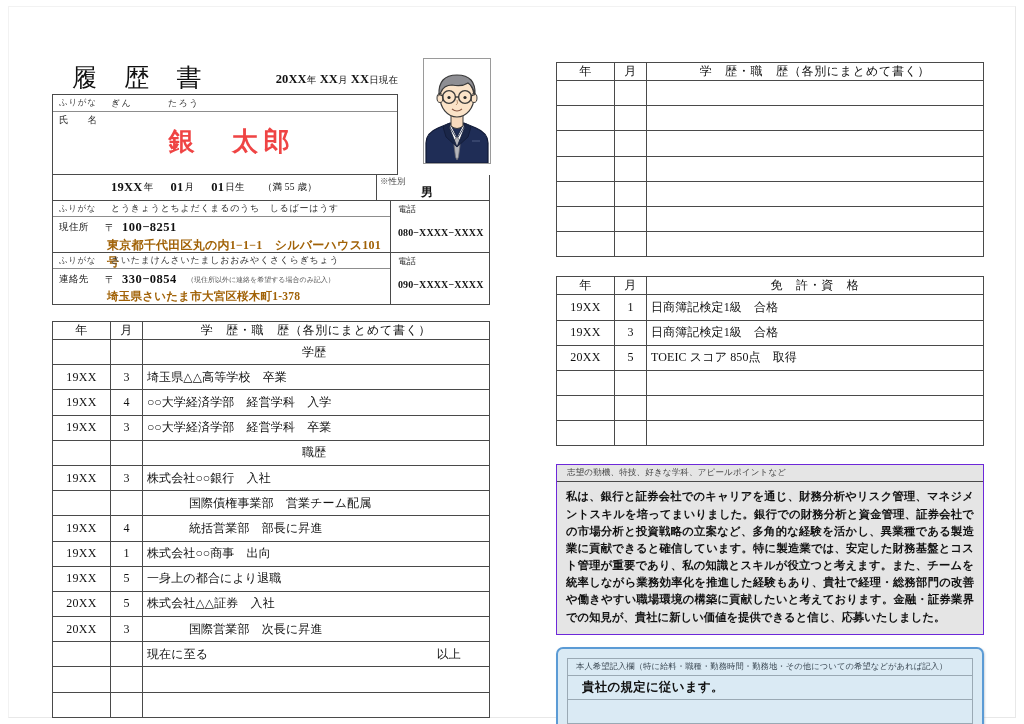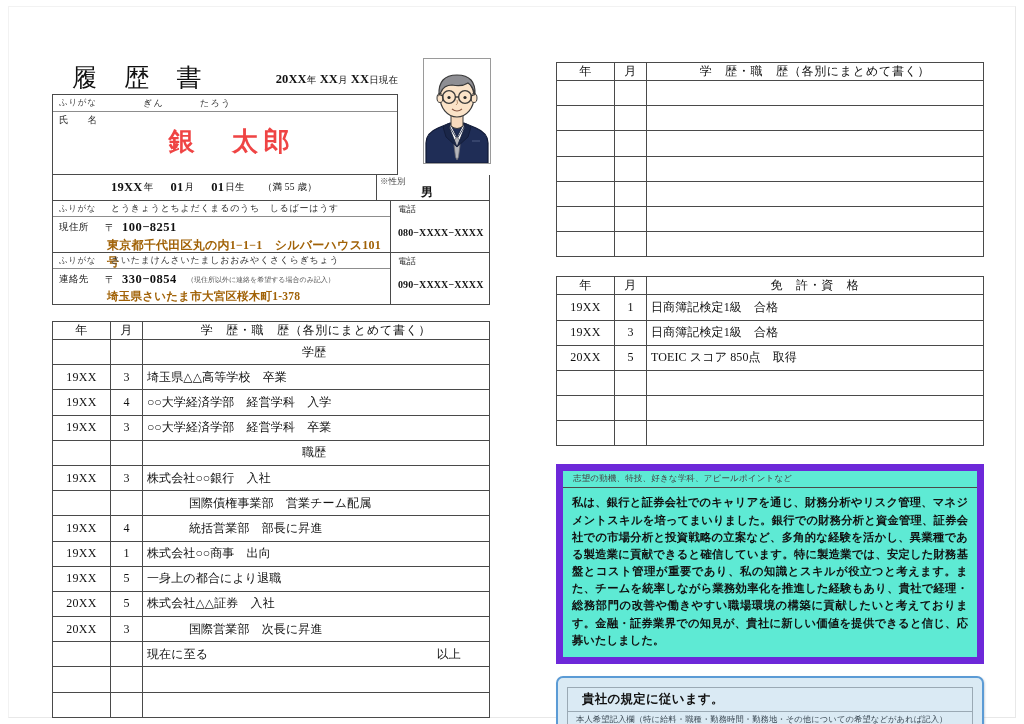--- a/index.html
+++ b/index.html
@@ -96,21 +96,21 @@
     display: flex;
     align-items: center;
     height: 17px;
     border-bottom: 1px solid #8d8d8d;
     padding-left: 6px;
     font-size: 8.5px;
     color: #444;
   }
   .furigana-row .lbl { width: 52px; letter-spacing: .08em; }
   .furigana-row .val { letter-spacing: .14em; font-size: 9px; color: #333; }
-  .furigana-row .val.sei { margin-left: 32px; }
+  .furigana-row .val.sei { }
   .furigana-row .val.mei { margin-left: 36px; }
   .name-row {
     position: relative;
     height: 62px;
   }
   .name-row .lbl {
     position: absolute;
     left: 6px; top: 2px;
     font-size: 9.5px;
     letter-spacing: .5em;
@@ -213,22 +213,22 @@
     width: 428px;
   }
   .right-col .tbl td { height: 25.2px; font-size: 12px; }
   .right-col .tbl td.hdr { height: 17px; }
 
   .gap-a { height: 19px; }
   .gap-b { height: 18px; }
 
   
   .motiv {
-    border: 7px solid #6d28d9;
-    background: #5eead4;
+    border: 1px solid #6d28d9;
+    background: #e5e5e5;
   }
   .motiv-hdr {
     height: 17px;
     border-bottom: 1px solid #4a4a4a;
     display: flex; align-items: center;
     padding-left: 10px;
     font-size: 8.5px;
     color: #444;
     letter-spacing: .02em;
   }
@@ -596,24 +596,24 @@
       <div class="motiv-hdr">志望の動機、特技、好きな学科、アピールポイントなど</div>
       <div class="motiv-body">
         <div class="motiv-text">私は、銀行と証券会社でのキャリアを通じ、財務分析やリスク管理、マネジメントスキルを培ってまいりました。銀行での財務分析と資金管理、証券会社での市場分析と投資戦略の立案など、多角的な経験を活かし、異業種である製造業に貢献できると確信しています。特に製造業では、安定した財務基盤とコスト管理が重要であり、私の知識とスキルが役立つと考えます。また、チームを統率しながら業務効率化を推進した経験もあり、貴社で経理・総務部門の改善や働きやすい職場環境の構築に貢献したいと考えております。金融・証券業界での知見が、貴社に新しい価値を提供できると信じ、応募いたしました。</div>
       </div>
     </div>
 
     <div class="wish-outer">
       <table class="wish-tbl">
         <tbody id="wish-body">
             <tr>
+              <td class="wh">本人希望記入欄（特に給料・職種・勤務時間・勤務地・その他についての希望などがあれば記入）</td>
+            </tr>
+            <tr>
               <td class="wv">貴社の規定に従います。</td>
-            </tr>
-            <tr>
-              <td class="wh">本人希望記入欄（特に給料・職種・勤務時間・勤務地・その他についての希望などがあれば記入）</td>
             </tr>
             <tr>
               <td>&nbsp;</td>
             </tr>
           </tbody>
       </table>
     </div>
   </div>
 </div>
 

